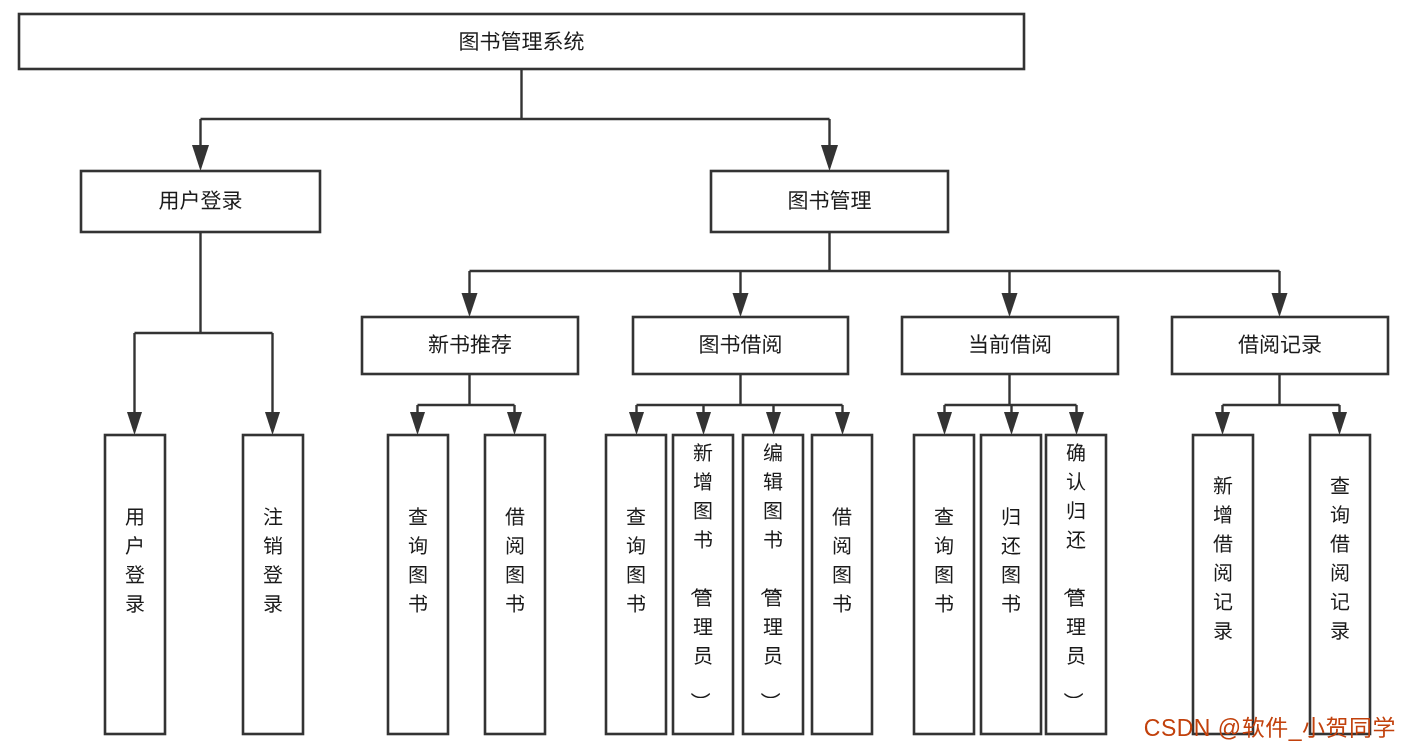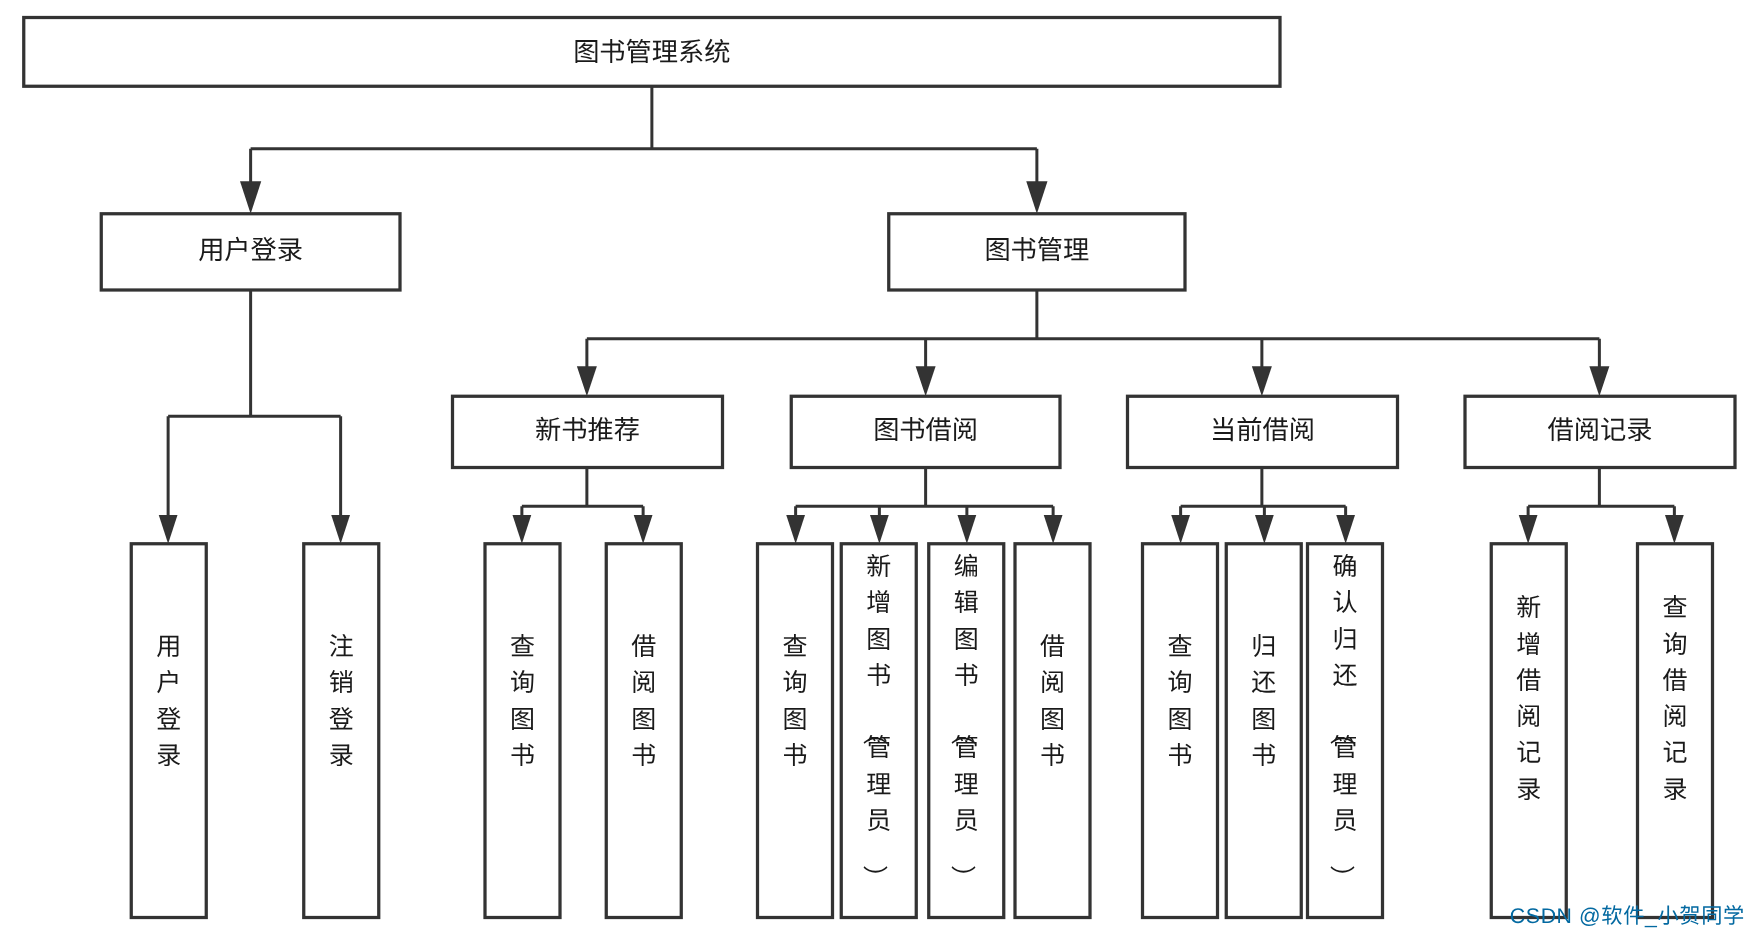--- a/index.html
+++ b/index.html
@@ -54,22 +54,22 @@
   }
   .edge-arrow {
     fill: #333333;
     stroke: none;
   }
   .watermark {
     position: absolute;
     right: 8px;
     bottom: 4px;
     font-family: "Liberation Sans", "DejaVu Sans", sans-serif;
-    font-size: 17px;
-    color: #0369a1;
+    font-size: 23px;
+    color: #c2410c;
     white-space: nowrap;
     letter-spacing: 0.5px;
     user-select: none;
   }
 </style>
 </head>
 <body>
 
 <div id="diagram-root">
 

